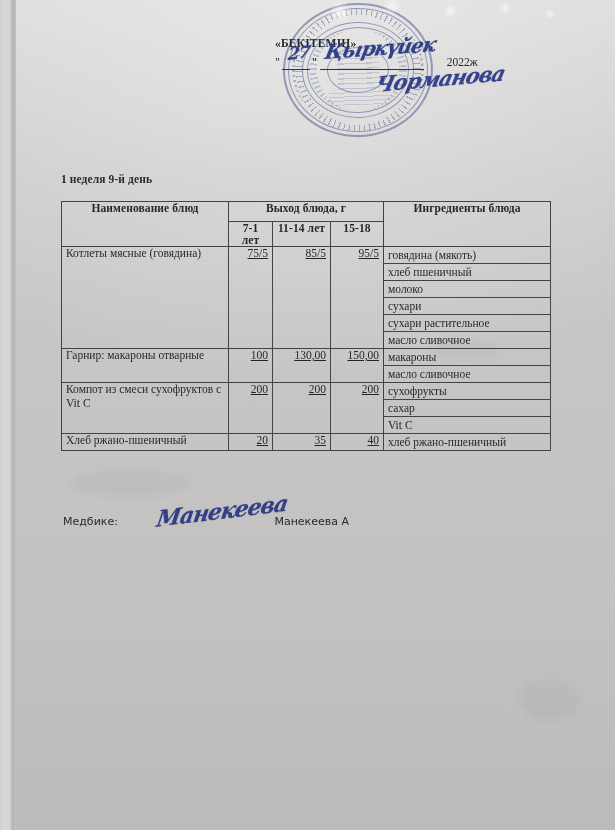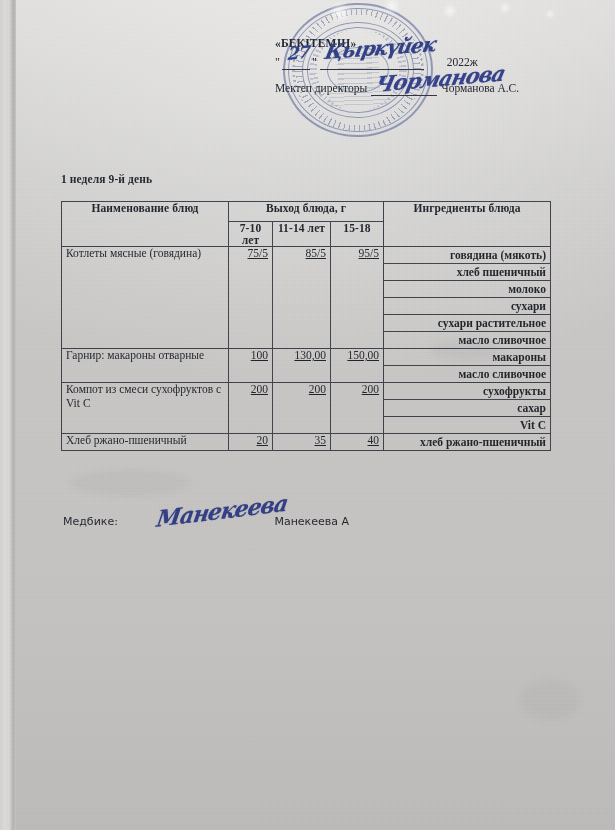--- a/index.html
+++ b/index.html
@@ -255,27 +255,26 @@
     padding-top: 2px;
     line-height: 13.5px;
     margin-top: 45px;
   }
   td.num {
     text-align: right;
     padding-top: 2px;
     text-decoration: underline;
   }
   td.ingr {
-    text-align: right;
+    text-align: left;
     height: 16px;
     line-height: 16px;
     padding-top: 0;
     padding-left: 4px;
     white-space: nowrap;
-    font-weight: bold;
   }
 
   
   #footer {
     position: absolute;
     left: 63px; top: 515px;
     font-family: "DejaVu Sans", sans-serif;
     font-size: 11px;
     color: #1f222a;
     white-space: nowrap;
@@ -324,25 +323,20 @@
     <div class="hdr-approve">«БЕКІТЕМІН»</div>
 
     <div class="hdr-dateline">
       <span class="q">"</span>
       <span class="blank-short"></span>
       <span class="q">"</span>
       <span class="blank-long"></span>
       <span class="hdr-year">2022ж</span>
     </div>
 
-    <div class="hdr-director">
-      <span>Мектеп директоры</span>
-      <span class="blank-sign"></span>
-      <span>Чорманова А.С.</span>
-    </div>
   </div>
 
   <div class="hand" id="hand-day">27</div>
   <div class="hand" id="hand-month">Қыркүйек</div>
   <div class="hand" id="hand-dirsign">Чорманова</div>
 
   <div id="section-title">1 неделя 9-й день</div>
 
   <table id="menu-table">
     <colgroup>
@@ -352,21 +346,21 @@
         <col class="c-a3">
         <col class="c-ingr">
     </colgroup>
     <thead>
       <tr>
         <th class="th-dish" rowspan="2">Наименование блюд</th>
         <th class="th-group" colspan="3">Выход блюда, г</th>
         <th class="th-ingr" rowspan="2">Ингредиенты блюда</th>
       </tr>
       <tr>
-        <th class="th-age">7-10 лет</th>
+        <th class="th-age">7-1 лет</th>
         <th class="th-age">11-14 лет</th>
         <th class="th-age">15-18</th>
       </tr>
     </thead>
     <tbody id="menu-body">
         <tr>
           <td class="dish" rowspan="6">Котлеты мясные (говядина)</td>
           <td class="num" rowspan="6">75/5</td>
           <td class="num" rowspan="6">85/5</td>
           <td class="num" rowspan="6">95/5</td>

